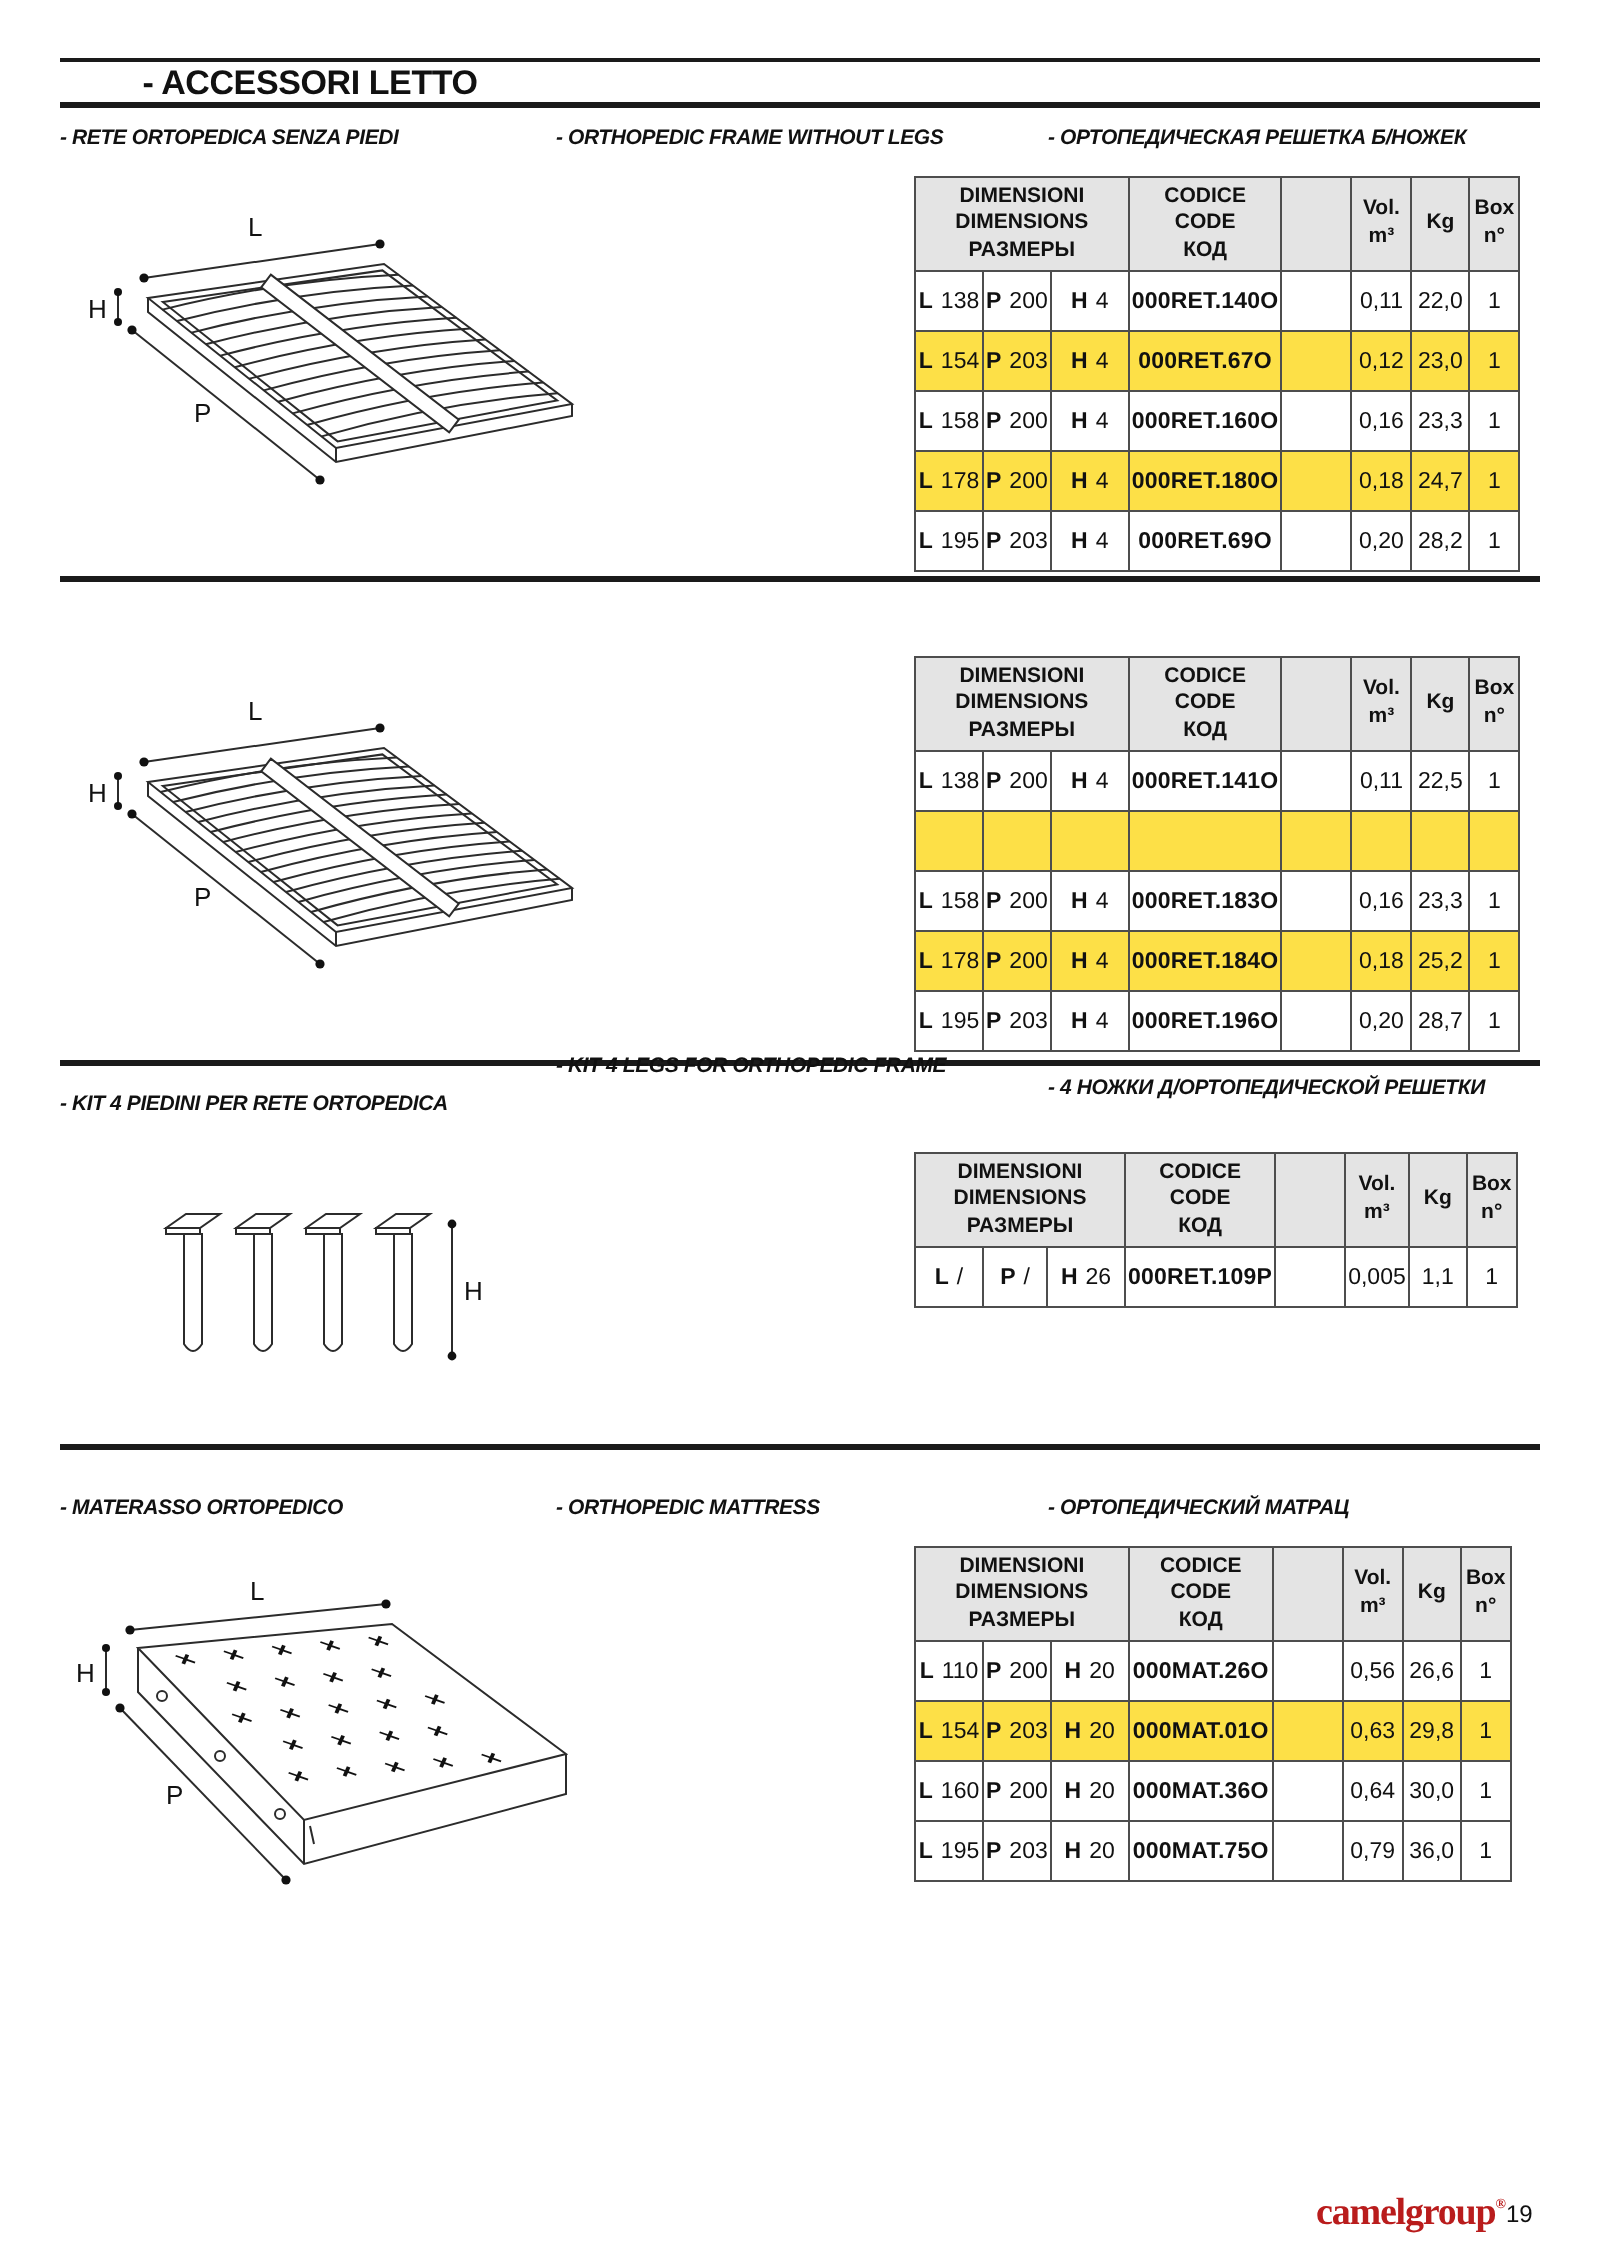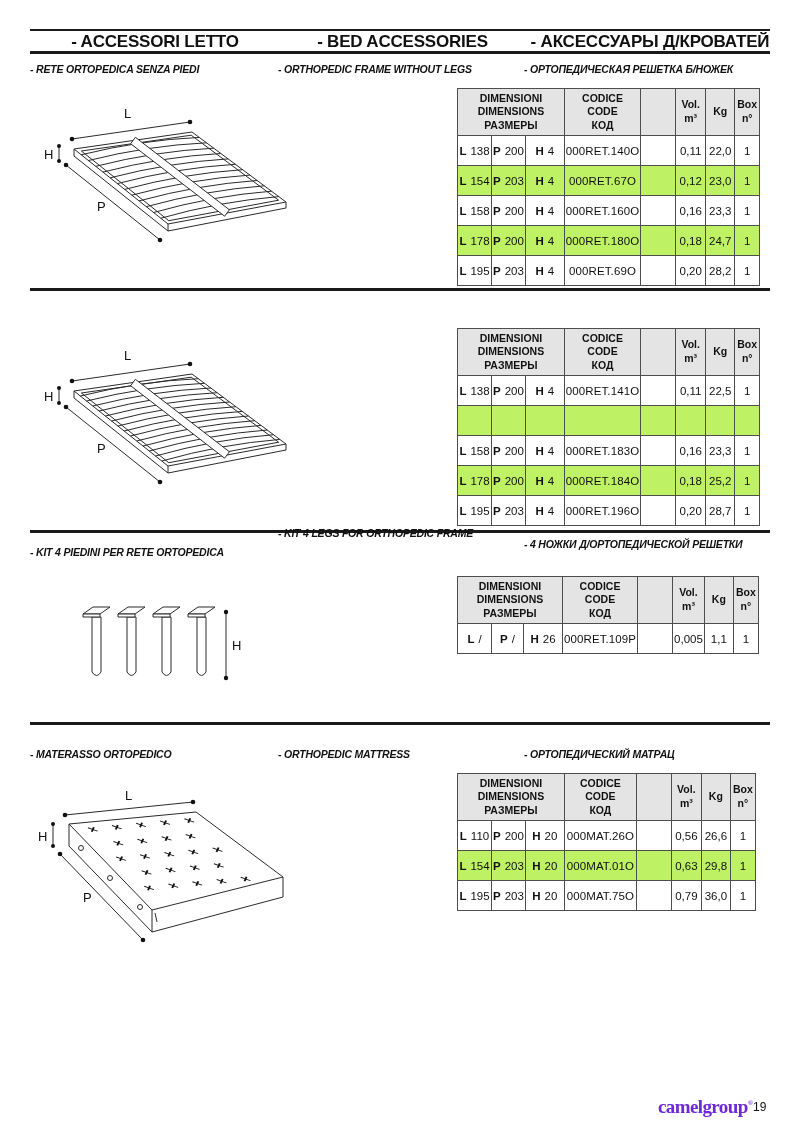--- a/index.html
+++ b/index.html
@@ -20,43 +20,41 @@
         letter-spacing:-0.2px;white-space:nowrap;}
   .h-it{left:30px;}
   .h-en{left:278px;}
   .h-ru{left:524px;}
   .table-wrap{position:absolute;left:457px;}
   table.spec{border-collapse:collapse;table-layout:fixed;background:#fff;}
   table.spec th,table.spec td{border:1px solid #4d4d4d;overflow:hidden;}
   table.spec thead th{background:#e4e4e4;font-weight:bold;font-size:10.5px;line-height:1.3;
         white-space:pre-line;height:44px;padding:1px 1px;text-align:center;vertical-align:middle;}
   table.spec tbody td{height:29px;font-size:11.5px;text-align:center;vertical-align:middle;padding:0 1px;}
-  tr.shade td{background:#bef264;}
-  td.code{font-weight:normal;font-size:10.8px;letter-spacing:0.1px;white-space:nowrap;margin-left:12px;}
+  tr.shade td{background:#fde047;}
+  td.code{font-weight:bold;font-size:10.8px;letter-spacing:0.1px;white-space:nowrap;margin-left:12px;}
   .dl{font-weight:bold;margin-right:4px;}
   svg.draw{position:absolute;}
   svg.draw path, svg.draw line, svg.draw polygon{fill:none;stroke:#2b2b2b;stroke-width:1;}
   svg.draw .fw{fill:#ffffff;}
   svg.draw .dot{fill:#111;stroke:none;}
   svg.draw text.dim{font-family:"Liberation Sans",sans-serif;font-size:13px;fill:#111;stroke:none;}
   svg.draw text.xmark{font-family:"Liberation Sans",sans-serif;font-size:11px;fill:#111;stroke:none;font-weight:bold;}
   .footer-brand{position:absolute;left:658px;top:1096px;font-family:"Liberation Serif",serif;
-        font-weight:bold;font-size:19px;letter-spacing:-0.6px;color:#6d28d9;white-space:nowrap;}
+        font-weight:bold;font-size:19px;letter-spacing:-0.6px;color:#b91c1c;white-space:nowrap;}
   .footer-brand sup{font-size:7px;vertical-align:8px;letter-spacing:0;}
   .footer-page{position:absolute;left:753px;top:1100px;font-size:12px;color:#111;}
 </style>
 </head>
 <body>
 
 <div class="page">
 
   <div class="rule r1"></div>
   <div class="page-title t-it">- ACCESSORI LETTO</div>
-  <div class="page-title t-en">- BED ACCESSORIES</div>
-  <div class="page-title t-ru">- АКСЕССУАРЫ Д/КРОВАТЕЙ</div>
   <div class="rule r2"></div>
 
   <div class="sec-heading h-it" style="top:63px">- RETE ORTOPEDICA SENZA PIEDI</div>
   <div class="sec-heading h-en" style="top:63px">- ORTHOPEDIC FRAME WITHOUT LEGS</div>
   <div class="sec-heading h-ru" style="top:63px">- ОРТОПЕДИЧЕСКАЯ РЕШЕТКА Б/НОЖЕК</div>
 
   <svg class="draw" style="left:40px;top:103px" width="255" height="148" viewBox="0 0 255 148">
     <polygon class="fw" points="34,46 152,29 246,99 128,121"></polygon>
     <polygon points="41.4,48 151.2,32.2 238.6,97.2 128.8,117.7"></polygon>
     <path d="M34,46 L34,53 L128,128 L246,105 L246,99"></path>
@@ -436,20 +434,30 @@
           <td><span class="dl">L</span><span>154</span></td>
           <td><span class="dl">P</span><span>203</span></td>
           <td><span class="dl">H</span><span>20</span></td>
           <td class="code">000MAT.01O</td>
           <td></td>
           <td>0,63</td>
           <td>29,8</td>
           <td>1</td>
         </tr>
         <tr>
+          <td><span class="dl">L</span><span>160</span></td>
+          <td><span class="dl">P</span><span>200</span></td>
+          <td><span class="dl">H</span><span>20</span></td>
+          <td class="code">000MAT.36O</td>
+          <td></td>
+          <td>0,64</td>
+          <td>30,0</td>
+          <td>1</td>
+        </tr>
+        <tr>
           <td><span class="dl">L</span><span>195</span></td>
           <td><span class="dl">P</span><span>203</span></td>
           <td><span class="dl">H</span><span>20</span></td>
           <td class="code">000MAT.75O</td>
           <td></td>
           <td>0,79</td>
           <td>36,0</td>
           <td>1</td>
         </tr>
       </tbody>

